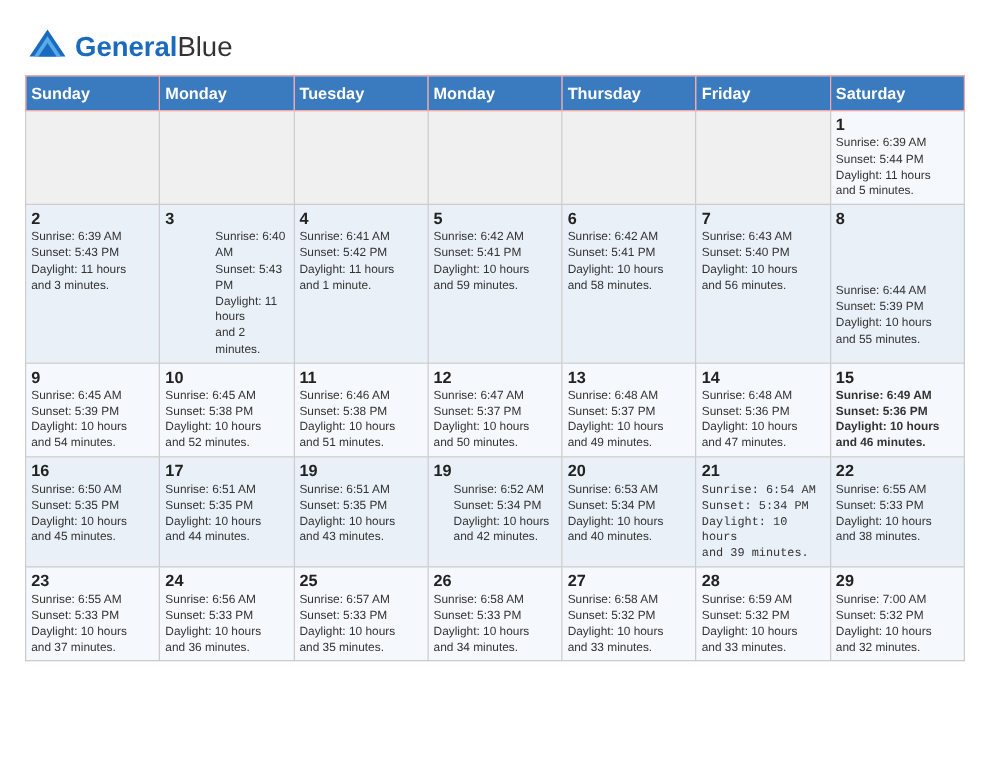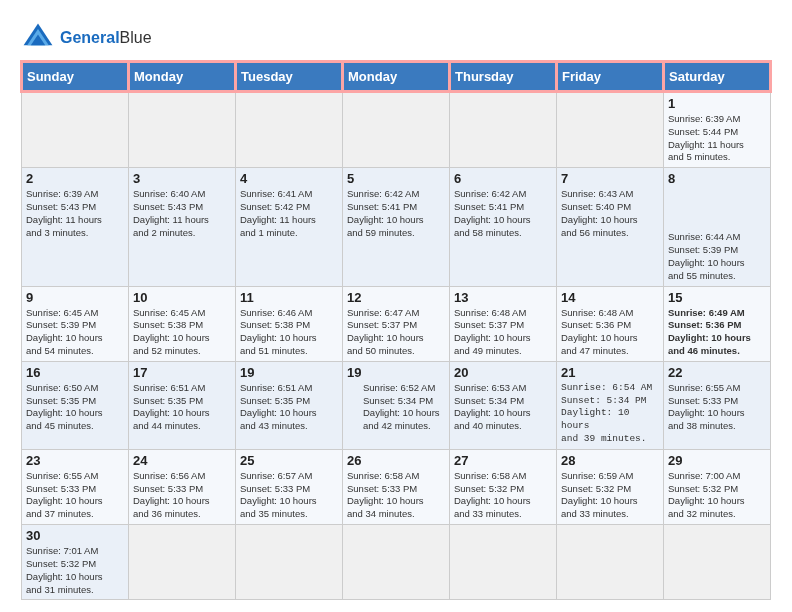--- a/index.html
+++ b/index.html
@@ -15,21 +15,21 @@
       justify-content: space-between;
       align-items: flex-start;
       margin-bottom: 4px;
     }
     .logo {
       display: flex;
       align-items: center;
       gap: 4px;
     }
     .logo-text {
-      font-size: 16px;
+      font-size: 22px;
       color: #333;
       font-weight: normal;
       line-height: 1.1;
     }
     .logo-text span {
       color: #1a6bbf;
       font-weight: bold;
     }
     .logo-icon {
       width: 36px;
@@ -52,21 +52,21 @@
       border-collapse: collapse;
       border: 1px solid #ccc;
     }
     .calendar thead th {
       background: #3a7abf;
       color: #fff;
       font-size: 13px;
       font-weight: bold;
       padding: 6px 4px;
       text-align: left;
-      border: 3px solid #fca5a5;
+      border: 1px solid #fca5a5;
     }
     .calendar tbody td {
       vertical-align: top;
       border: 1px solid #ccc;
       padding: 3px 4px;
       width: calc(100% / 7);
       min-height: 80px;
       font-size: 10px;
       color: #333;
       background: #fff;
@@ -142,21 +142,21 @@
       <tr>
         <td>
           <span class="day-number">2</span>
           <div class="day-info" style="white-space: pre-line;">Sunrise: 6:39 AM
 Sunset: 5:43 PM
 Daylight: 11 hours
 and 3 minutes.</div>
         </td>
         <td>
           <span class="day-number">3</span>
-          <div class="day-info" style="white-space: pre-line;">Sunrise: 6:40 AM
+          <div class="day-info" style="white-space: pre-line; margin-left: 40px;">Sunrise: 6:40 AM
 Sunset: 5:43 PM
 Daylight: 11 hours
 and 2 minutes.</div>
         </td>
         <td>
           <span class="day-number">4</span>
           <div class="day-info" style="white-space: pre-line;">Sunrise: 6:41 AM
 Sunset: 5:42 PM
 Daylight: 11 hours
 and 1 minute.</div>
@@ -336,29 +336,14 @@
 and 33 minutes.</div>
         </td>
         <td>
           <span class="day-number">29</span>
           <div class="day-info" style="white-space: pre-line;">Sunrise: 7:00 AM
 Sunset: 5:32 PM
 Daylight: 10 hours
 and 32 minutes.</div>
         </td>
       </tr>
-      <tr>
-        <td>
-          <span class="day-number">30</span>
-          <div class="day-info" style="white-space: pre-line;">Sunrise: 7:01 AM
-Sunset: 5:32 PM
-Daylight: 10 hours
-and 31 minutes.</div>
-        </td>
-        <td class="empty-cell"></td>
-        <td class="empty-cell"></td>
-        <td class="empty-cell"></td>
-        <td class="empty-cell"></td>
-        <td class="empty-cell"></td>
-        <td class="empty-cell"></td>
-      </tr>
     </tbody>
 </table>
 
 </body></html>

